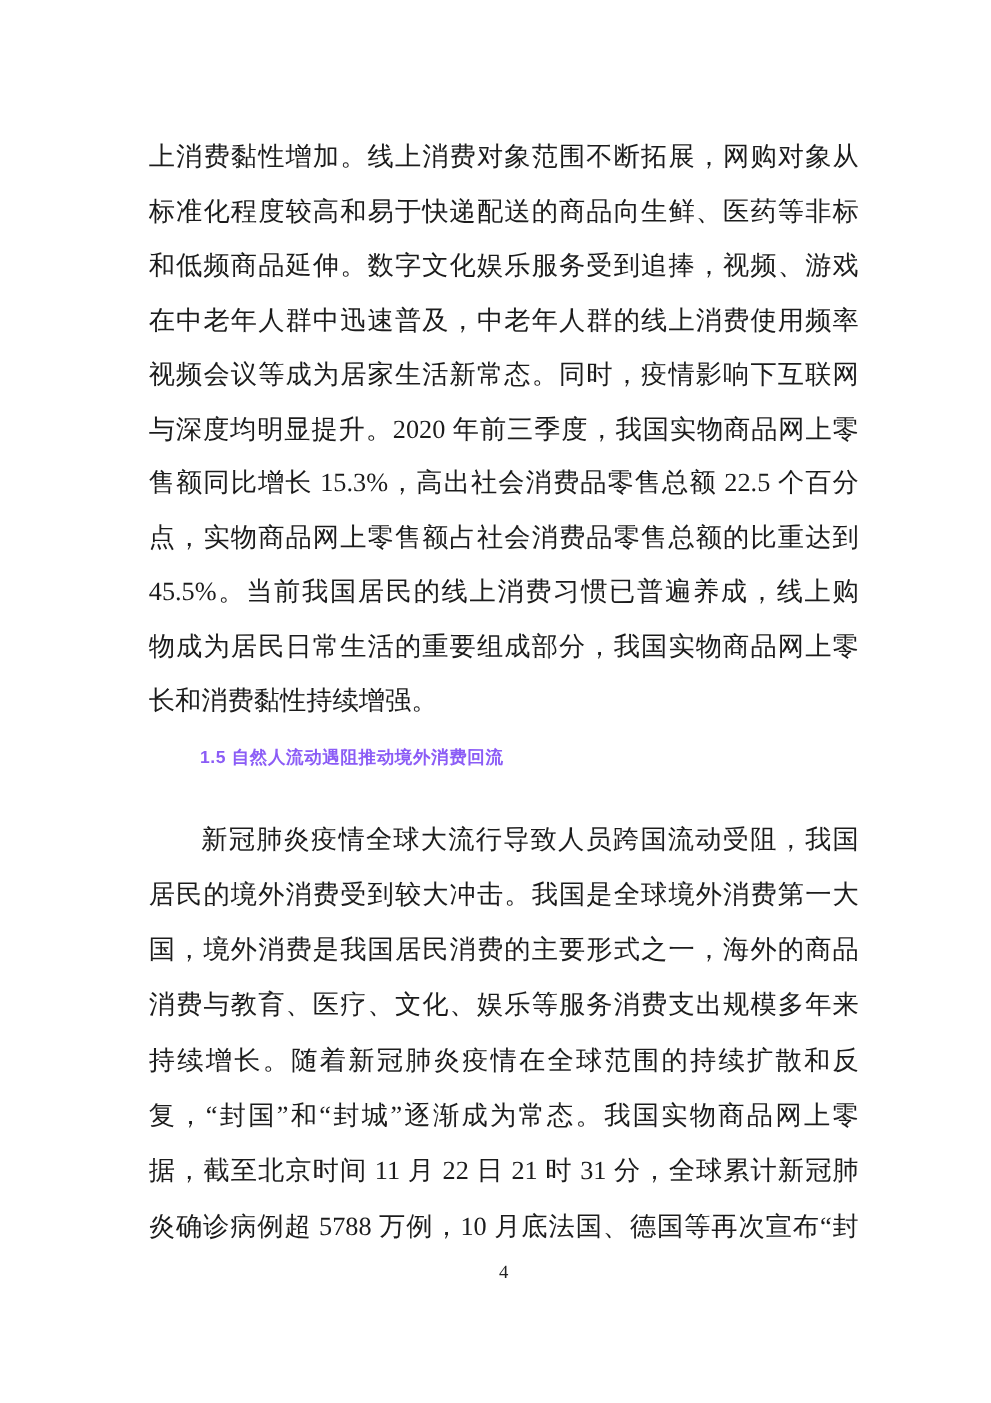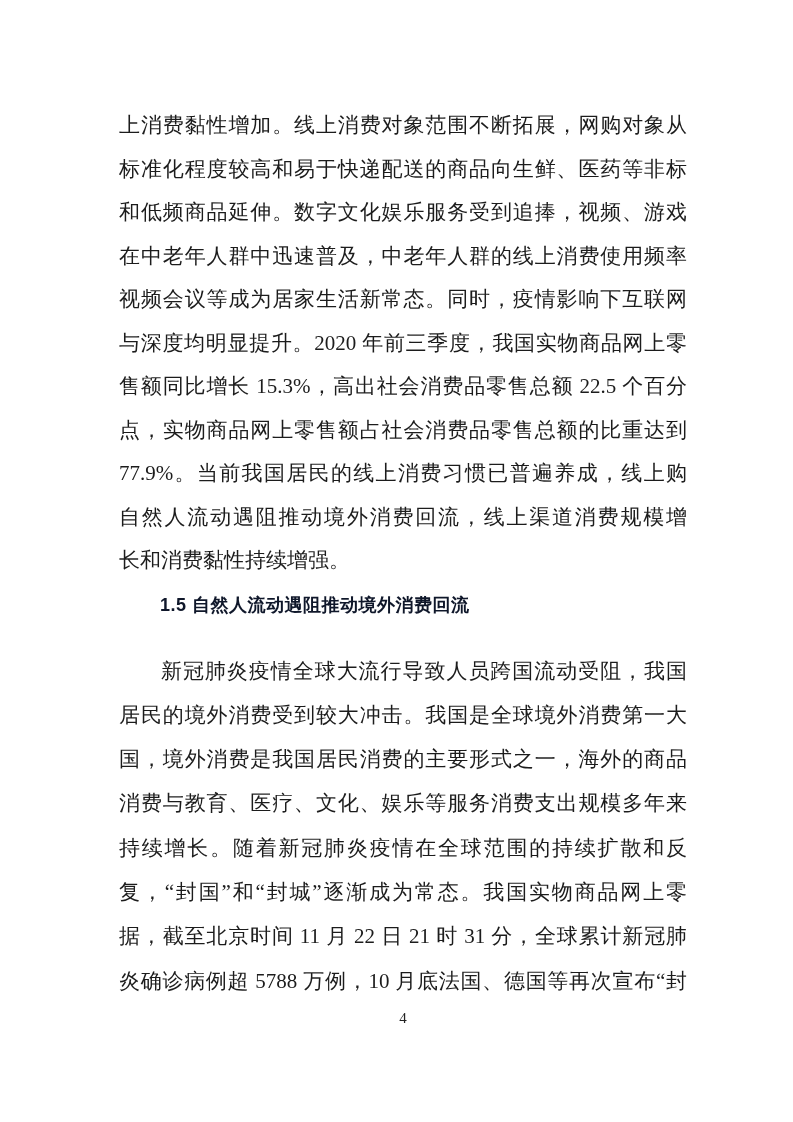--- a/index.html
+++ b/index.html
@@ -47,22 +47,22 @@
   }
   .line.firstline-indent {
     text-indent: 42px;
   }
   .heading {
     margin: 0 0 22px 41px;
     height: 44px;
     line-height: 44px;
     font-family: "Liberation Sans", "DejaVu Sans", sans-serif;
     font-weight: 700;
-    font-size: 18px;
-    color: #0f172a;
+    font-size: 14px;
+    color: #8b5cf6;
     letter-spacing: 0.5px;
   }
   .pageno {
     margin-top: 6px;
     height: 18px;
     line-height: 18px;
     text-align: center;
     font-size: 15px;
     color: #222222;
     font-family: "Liberation Serif", "DejaVu Serif", serif;
@@ -76,22 +76,22 @@
 
     <div class="para para1">
       <div class="line">上消费黏性增加。线上消费对象范围不断拓展，网购对象从</div>
       <div class="line">标准化程度较高和易于快递配送的商品向生鲜、医药等非标</div>
       <div class="line">和低频商品延伸。数字文化娱乐服务受到追捧，视频、游戏</div>
       <div class="line">在中老年人群中迅速普及，中老年人群的线上消费使用频率</div>
       <div class="line">视频会议等成为居家生活新常态。同时，疫情影响下互联网</div>
       <div class="line">与深度均明显提升。2020 年前三季度，我国实物商品网上零</div>
       <div class="line">售额同比增长 15.3%，高出社会消费品零售总额 22.5 个百分</div>
       <div class="line">点，实物商品网上零售额占社会消费品零售总额的比重达到</div>
-      <div class="line">77.9%。当前我国居民的线上消费习惯已普遍养成，线上购</div>
-      <div class="line">自然人流动遇阻推动境外消费回流，线上渠道消费规模增</div>
+      <div class="line">45.5%。当前我国居民的线上消费习惯已普遍养成，线上购</div>
+      <div class="line">物成为居民日常生活的重要组成部分，我国实物商品网上零</div>
       <div class="line lastline">长和消费黏性持续增强。</div>
     </div>
 
     <h2 class="heading">1.5 自然人流动遇阻推动境外消费回流</h2>
 
     <div class="para para2">
       <div class="line firstline-indent">新冠肺炎疫情全球大流行导致人员跨国流动受阻，我国</div>
       <div class="line">居民的境外消费受到较大冲击。我国是全球境外消费第一大</div>
       <div class="line">国，境外消费是我国居民消费的主要形式之一，海外的商品</div>
       <div class="line">消费与教育、医疗、文化、娱乐等服务消费支出规模多年来</div>

